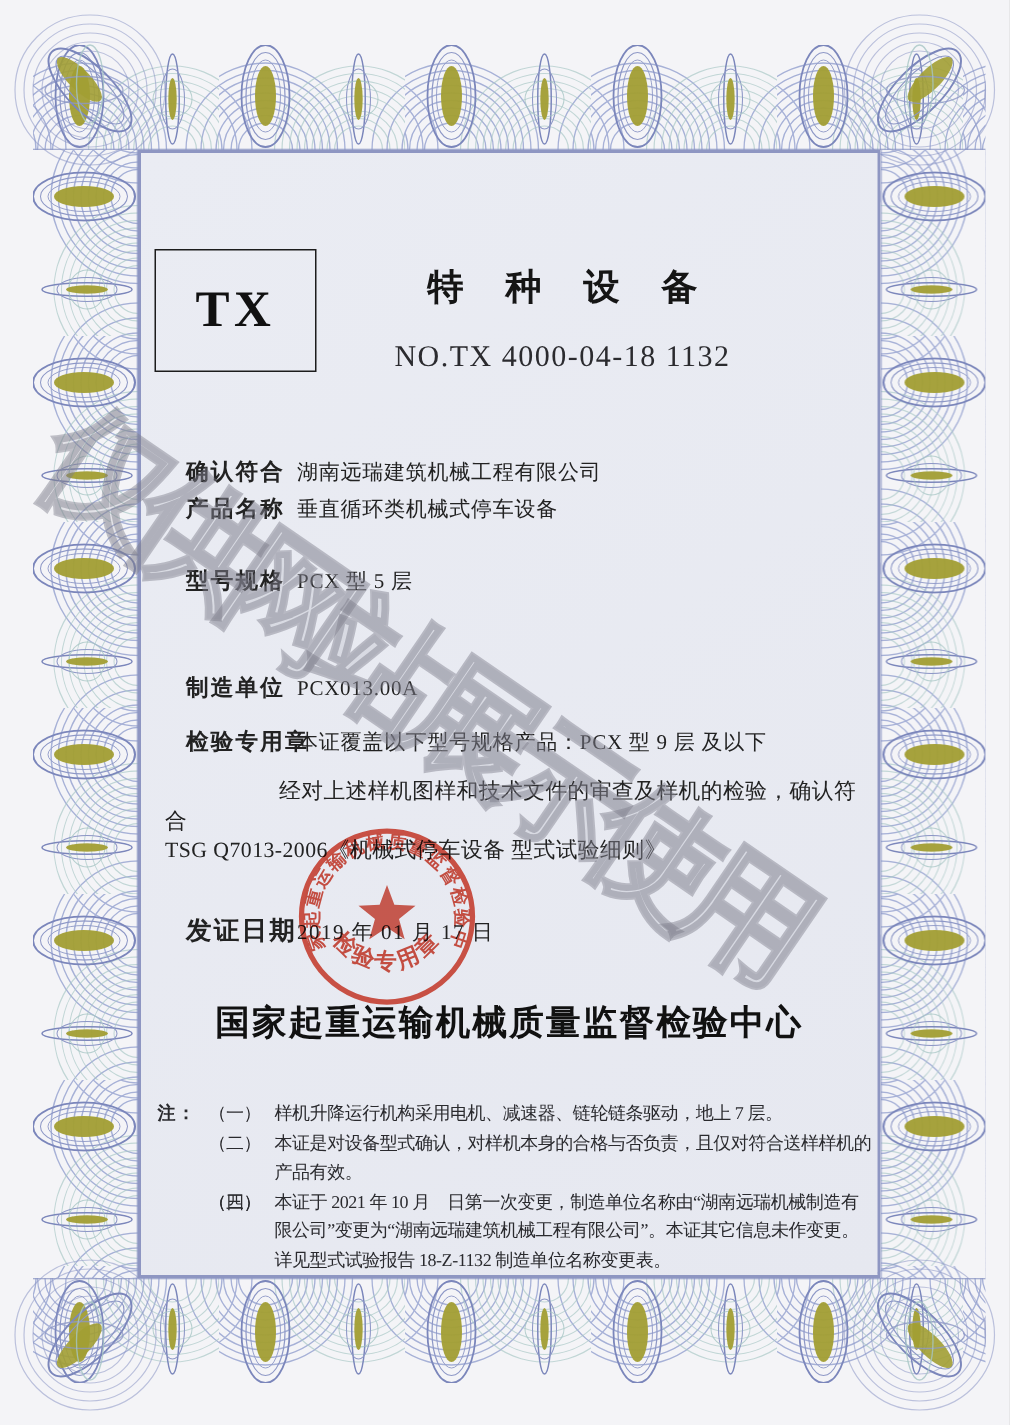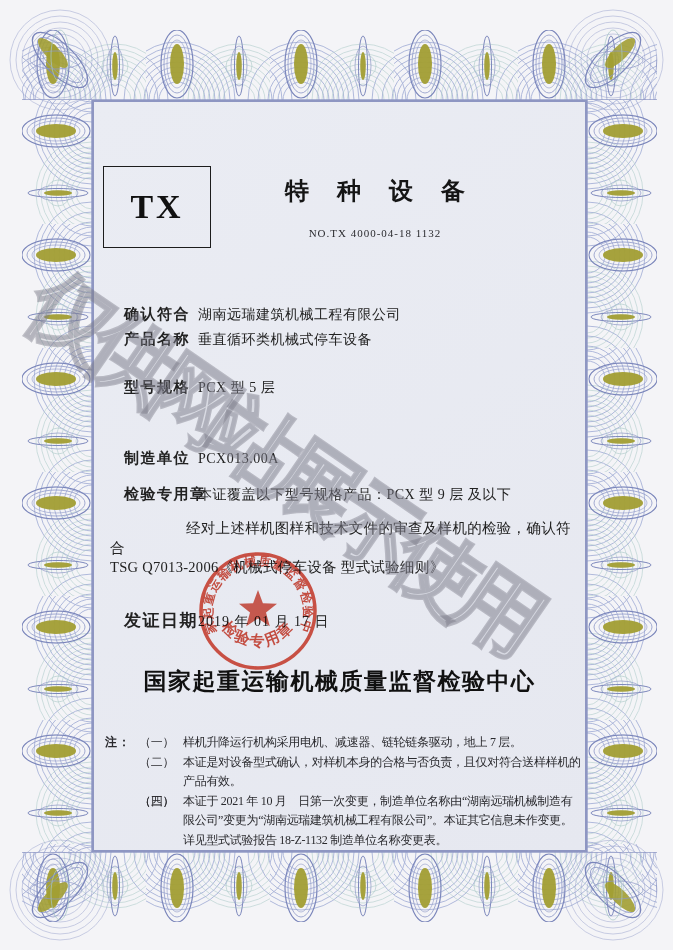--- a/index.html
+++ b/index.html
@@ -27,21 +27,21 @@
     pointer-events:none;
   }
   .tx-box{
     position:absolute;left:9px;top:64px;width:106px;height:80px;
     border:1.5px solid #1c1c1c;display:flex;align-items:center;justify-content:center;
   }
   .tx-box span{font-size:34px;font-weight:bold;letter-spacing:3px;color:#111;}
   .header-block{position:absolute;left:116px;top:59px;width:330px;text-align:center;margin-top:14px;}
   .category{font-size:24px;letter-spacing:11px;color:#151515;font-weight:600;white-space:nowrap;text-indent:11px;}
   .title{font-size:40px;letter-spacing:1px;color:#0f0f0f;font-weight:700;margin-top:4px;white-space:nowrap;}
-  .cert-no{font-size:11px;letter-spacing:1px;color:#2b2b2f;margin-top:20px;}
+  .cert-no{font-size:20px;letter-spacing:1px;color:#2b2b2f;margin-top:20px;}
   .frow{position:absolute;left:30px;width:455px;white-space:nowrap;}
   .frow .flabel{display:inline-block;width:70px;font-size:15px;letter-spacing:1.5px;font-weight:600;color:#222;}
   .frow .fvalue{font-size:14px;letter-spacing:0.5px;color:#222;}
   .r1{top:203px}.r2{top:228px}.r3{top:276px}.r4{top:312px}.r5{top:347px}.r6{top:383px}
   .confirm{
     position:absolute;left:16px;top:417px;width:470px;
     font-size:14.5px;line-height:19.5px;color:#222;letter-spacing:0.3px;
   }
   .confirm .cline1{text-indent:76px;}
   .issue-row{position:absolute;left:30px;top:507px;white-space:nowrap;}

